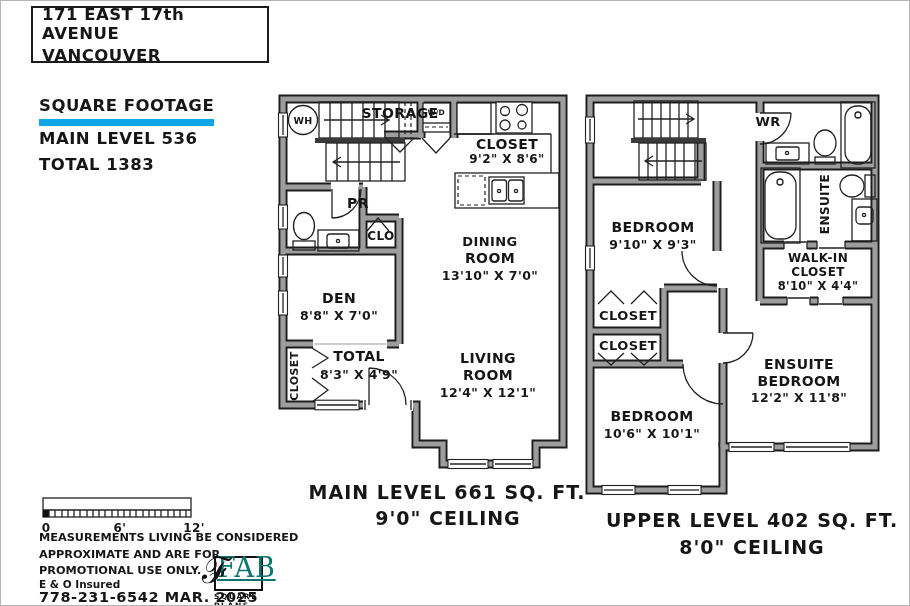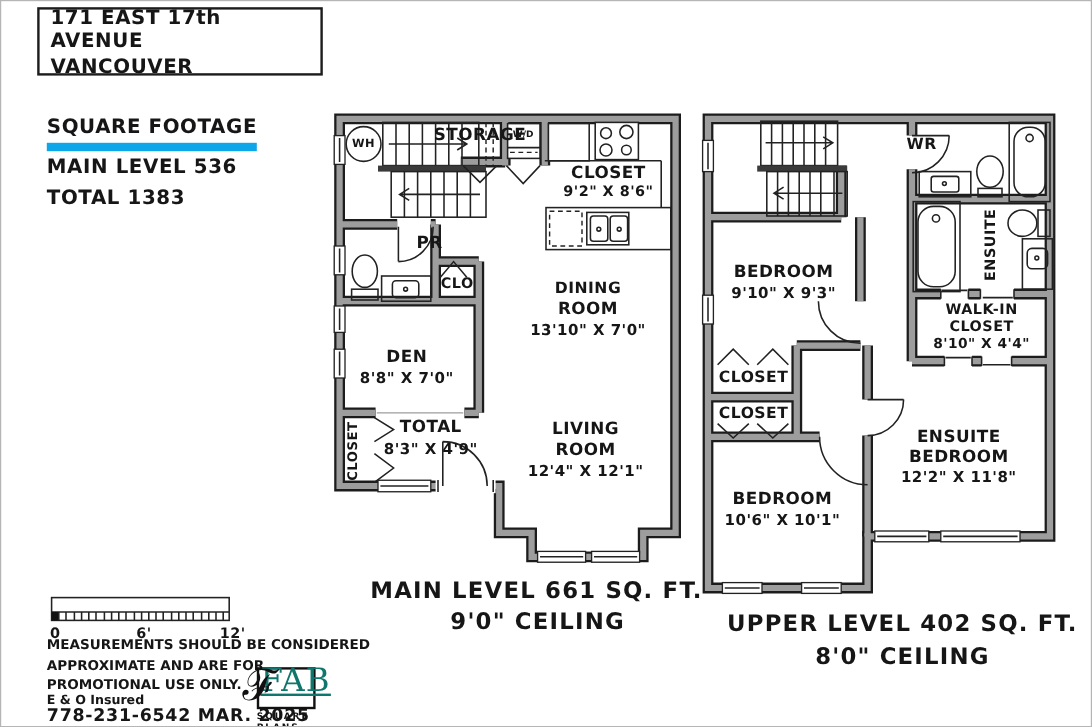--- a/index.html
+++ b/index.html
@@ -267,21 +267,21 @@
   <svg style="left:36px;top:494px" width="175" height="26" viewBox="36 494 175 26">
     <rect class="thinl" x="42" y="497" width="148" height="19"></rect>
     <path class="thinl" d="M 42,509 H 190"></path>
     <rect x="42" y="509" width="6" height="7" fill="#111"></rect>
     <path class="thinl" d="M48,509V516M54,509V516M61,509V516M67,509V516M73,509V516M79,509V516M86,509V516M92,509V516M98,509V516M104,509V516M111,509V516M117,509V516M123,509V516M129,509V516M135,509V516M142,509V516M148,509V516M154,509V516M160,509V516M167,509V516M173,509V516M179,509V516M185,509V516"></path>
   </svg>
   <div class="lbl" style="left:45px;top:527px;font-size:12px">0</div>
   <div class="lbl" style="left:119px;top:527px;font-size:12px">6'</div>
   <div class="lbl" style="left:193px;top:527px;font-size:12px">12'</div>
 
-  <div class="dl" style="left:38px;top:530px;font-size:11.3px">MEASUREMENTS SHOULD BE CONSIDERED</div>
+  <div class="dl" style="left:38px;top:530px;font-size:11.3px">MEASUREMENTS LIVING BE CONSIDERED</div>
   <div class="dl" style="left:38px;top:547px;font-size:11.3px">APPROXIMATE AND ARE FOR</div>
   <div class="dl" style="left:38px;top:563px;font-size:11.3px">PROMOTIONAL USE ONLY.</div>
   <div class="dl" style="left:38px;top:577px;font-size:10.5px">E &amp; O Insured</div>
   <div class="dl" style="left:38px;top:588px;font-size:14.5px;letter-spacing:.6px">778-231-6542  MAR. 2025</div>
 
   <div id="logo">
     <div class="box"></div>
     <div class="fab">FAB</div>
     <div class="mono">ℱ</div>
     <div class="tag">SQUARE PLANS</div>

